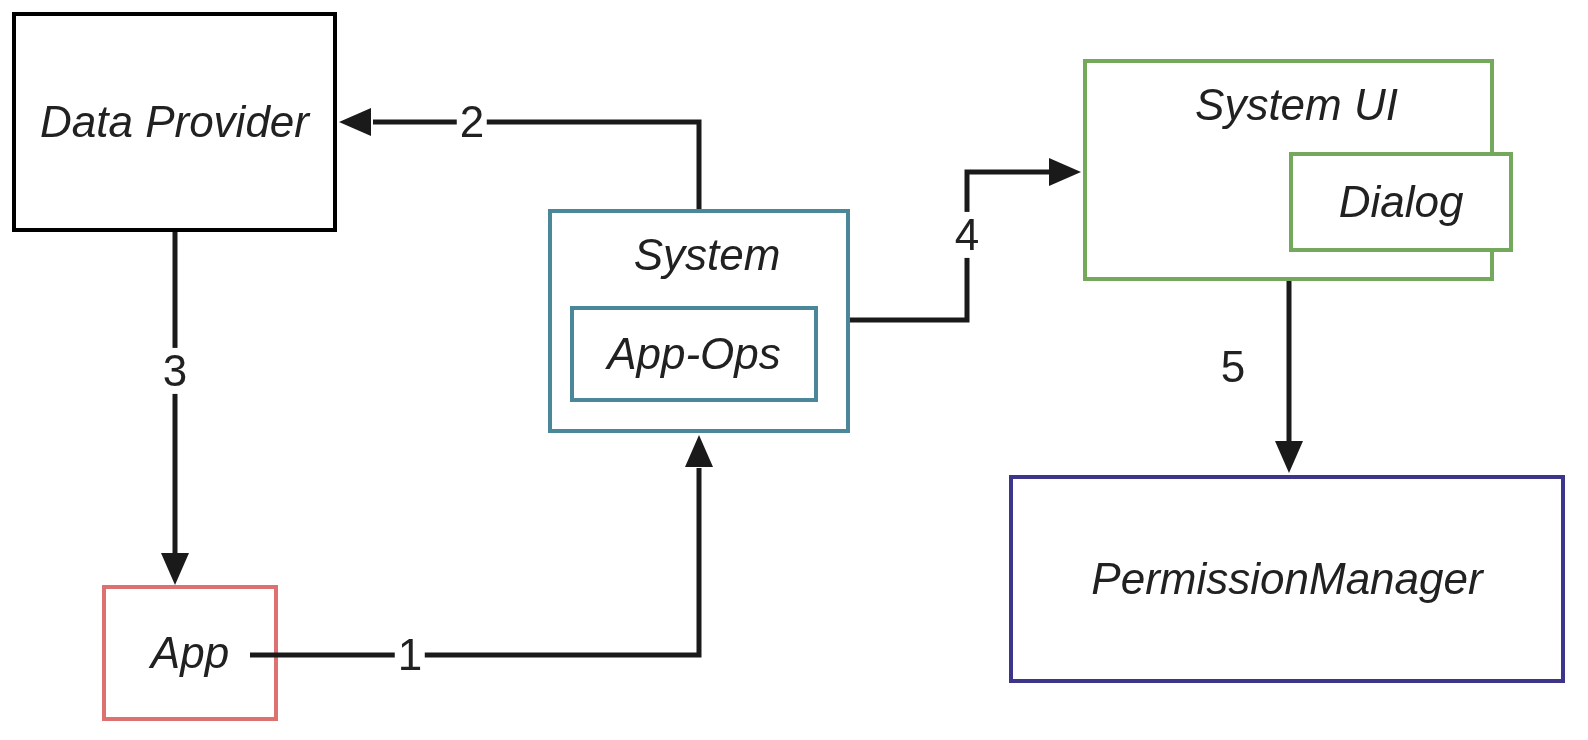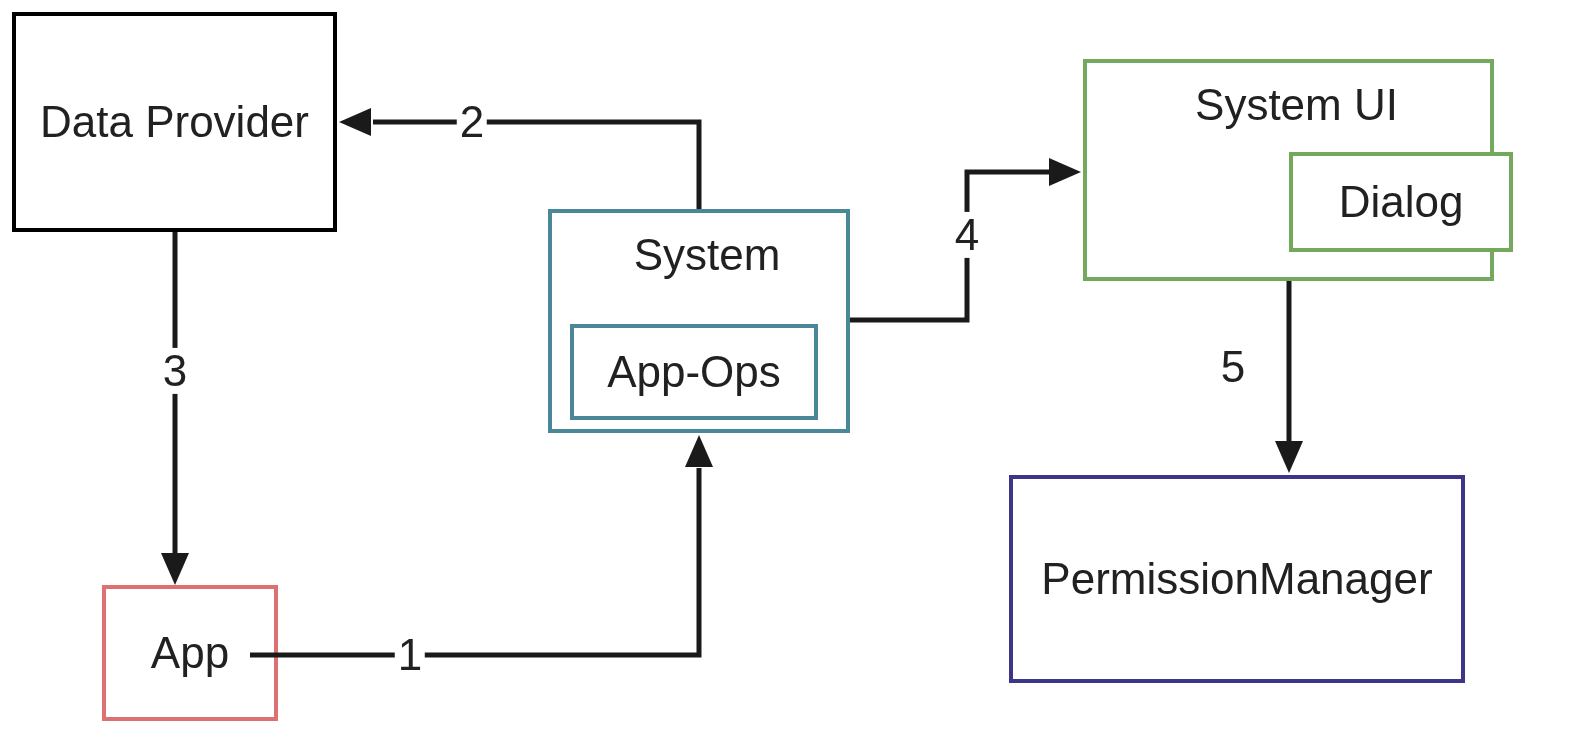--- a/index.html
+++ b/index.html
@@ -19,51 +19,52 @@
     position: absolute;
     box-sizing: border-box;
     background: #ffffff;
     color: #212121;
     font-size: 44px;
     line-height: 1.1;
     display: flex;
     align-items: center;
     justify-content: center;
     z-index: 1;
+    font-style: italic;
   }
   .box.label-top {
     align-items: flex-start;
     padding-top: 18px;
     padding-left: 16px;
   }
   #data-provider-box {
     left: 12px; top: 12px; width: 325px; height: 220px;
     border: 4px solid #000000;
   }
   #system-box {
     left: 548px; top: 209px; width: 302px; height: 224px;
     border: 4px solid #4a8799;
   }
   #app-ops-box {
-    left: 570px; top: 324px; width: 248px; height: 96px;
+    left: 570px; top: 306px; width: 248px; height: 96px;
     border: 4px solid #4a8799;
     z-index: 2;
   }
   #system-ui-box {
     left: 1083px; top: 59px; width: 411px; height: 222px;
     border: 4px solid #74a85c;
   }
   #dialog-box {
     left: 1289px; top: 152px; width: 224px; height: 100px;
     border: 4px solid #74a85c;
     z-index: 2;
     justify-content: center;
   }
   #permission-manager-box {
-    left: 1009px; top: 475px; width: 456px; height: 208px;
+    left: 1009px; top: 475px; width: 556px; height: 208px;
     border: 4px solid #3d3589;
   }
   #app-box {
     left: 102px; top: 585px; width: 176px; height: 136px;
     border: 4px solid #dd7070;
   }
   #arrow-layer {
     position: absolute;
     left: 0; top: 0;
     width: 1588px; height: 740px;

